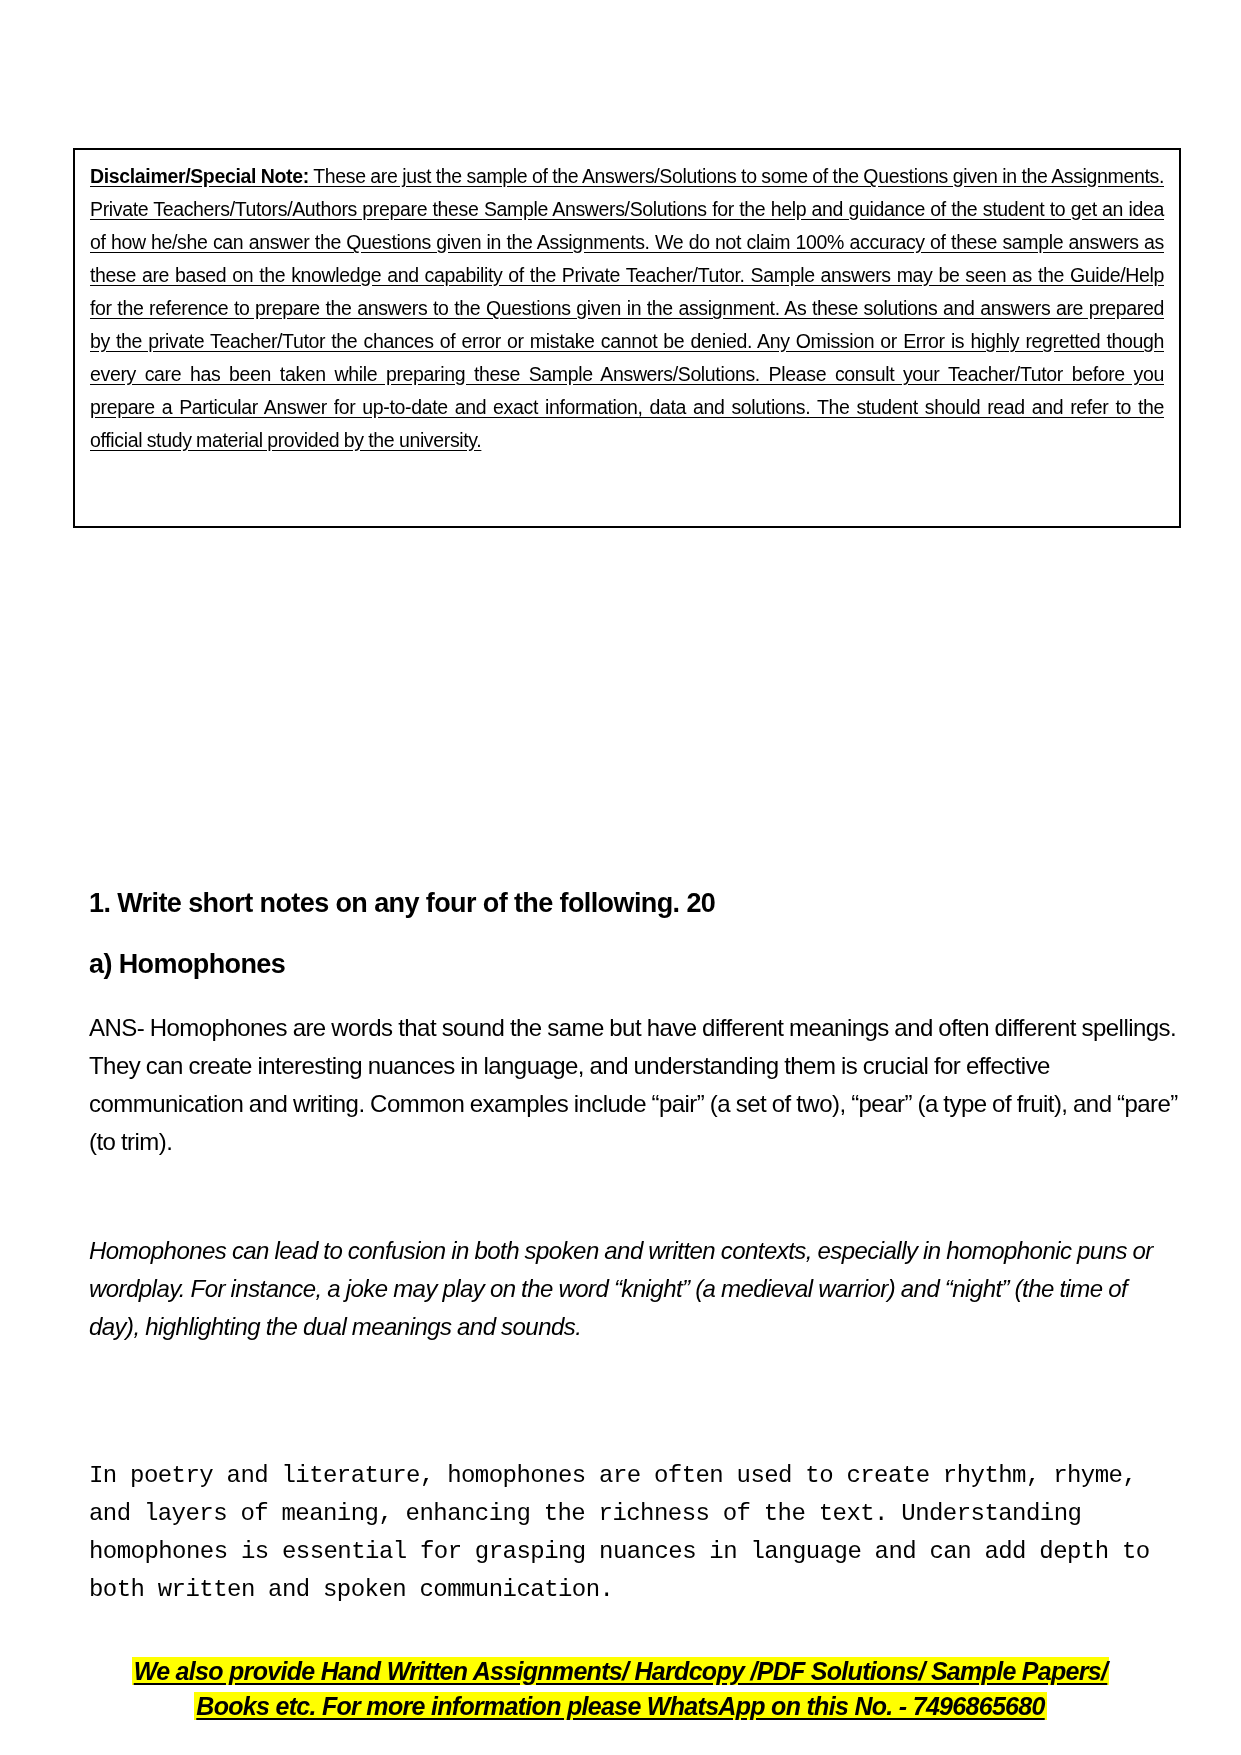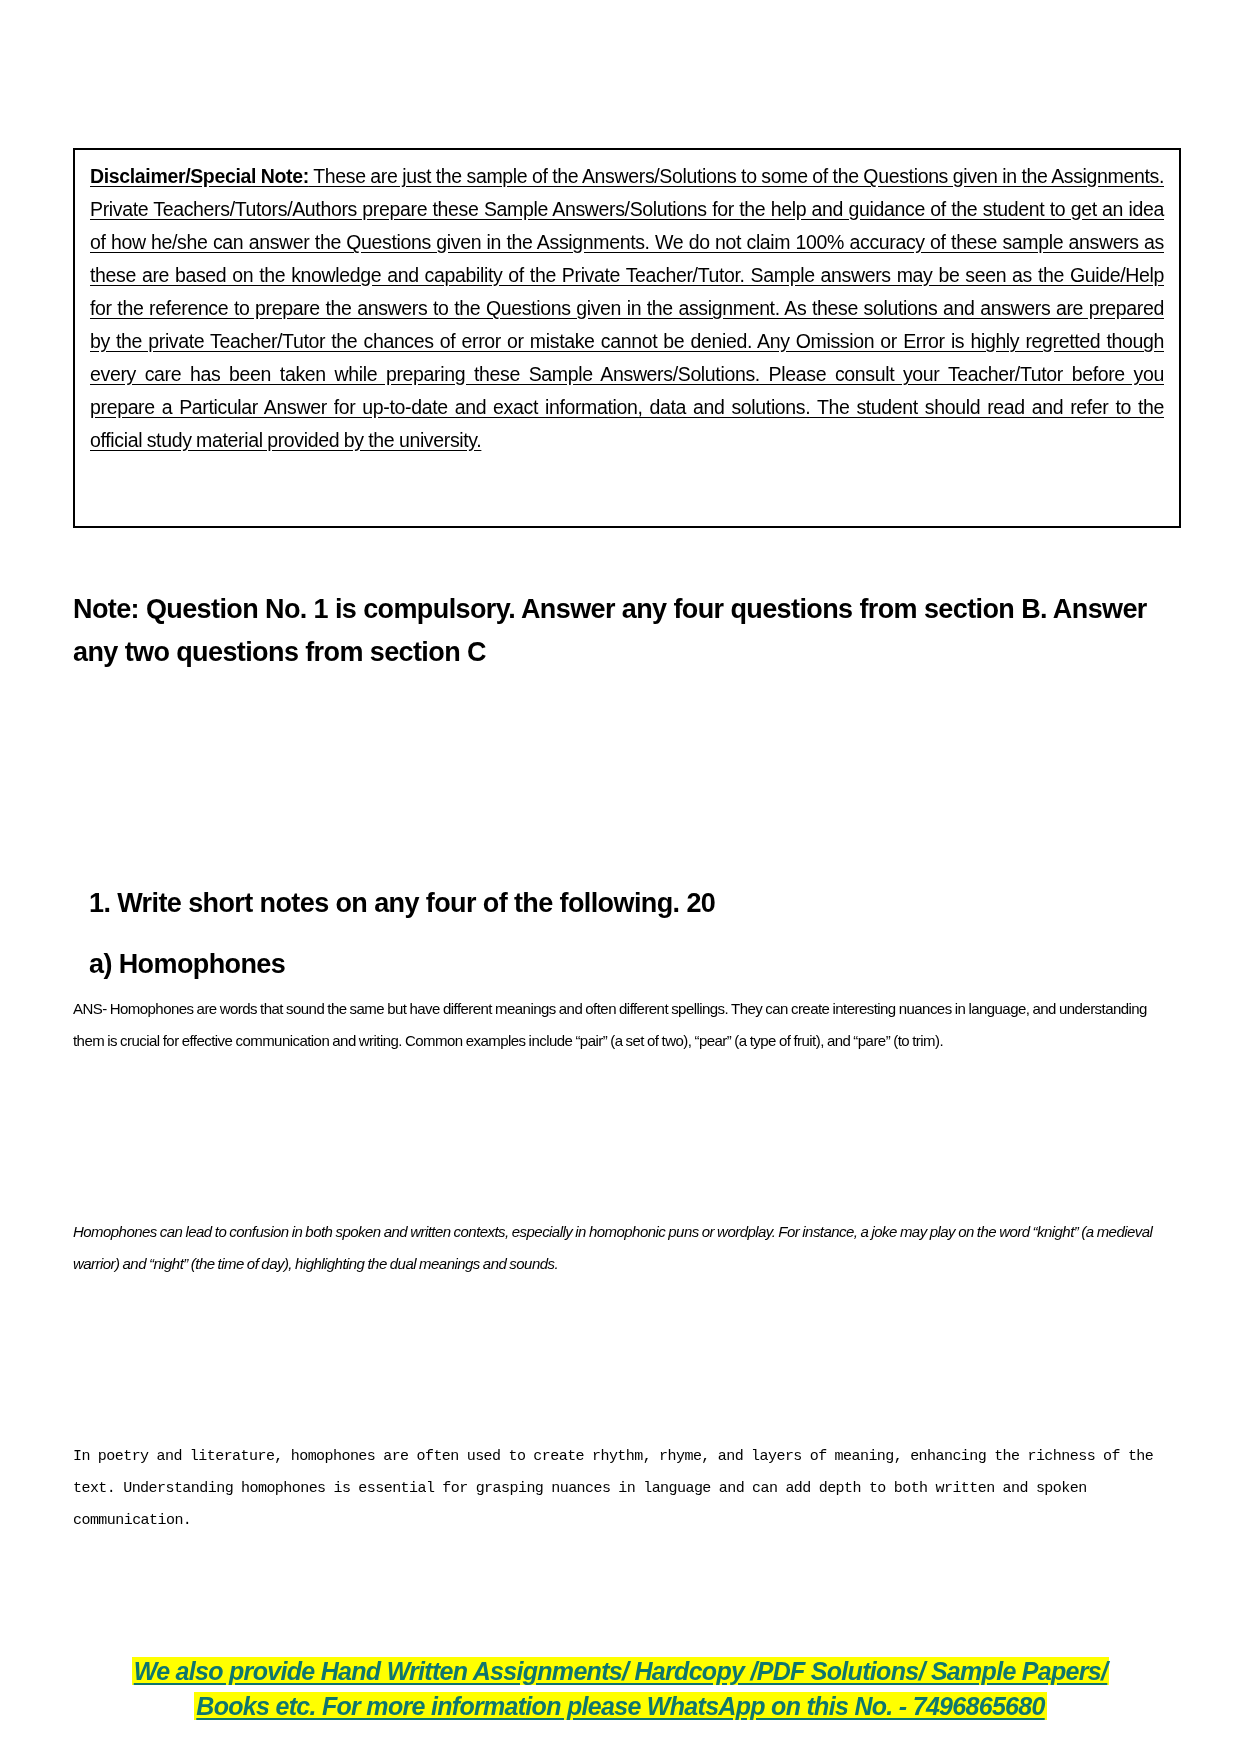--- a/index.html
+++ b/index.html
@@ -82,23 +82,23 @@
       top: 933px;
       font-size: 27px;
       font-weight: bold;
       margin: 16px;
       letter-spacing: -0.6px;
     }
     .para {
       position: absolute;
       left: 73px;
       width: 1090px;
-      font-size: 15px;
-      line-height: 32px;
-      margin: 0;
+      font-size: 24px;
+      line-height: 38px;
+      margin: 16px;
       letter-spacing: -0.55px;
       word-spacing: -0.5px;
     }
     .para-1 { top: 993px; }
     .para-2 { top: 1216px; font-style: italic; }
     .para-3 { top: 1441px; font-family: Liberation Mono, monospace; }
     .promo {
       position: absolute;
       left: 0;
       top: 1654px;
@@ -121,29 +121,28 @@
   </style>
 </head>
 <body>
 
 <div class="page">
 
   <div class="disclaimer-box">
     <p class="disclaimer-text"><span class="lead">Disclaimer/Special Note:</span><span> These are just the sample of the Answers/Solutions to some of the Questions given in the Assignments. Private Teachers/Tutors/Authors prepare these Sample Answers/Solutions for the help and guidance of the student to get an idea of how he/she can answer the Questions given in the Assignments. We do not claim 100% accuracy of these sample answers as these are based on the knowledge and capability of the Private Teacher/Tutor. Sample answers may be seen as the Guide/Help for the reference to prepare the answers to the Questions given in the assignment. As these solutions and answers are prepared by the private Teacher/Tutor the chances of error or mistake cannot be denied. Any Omission or Error is highly regretted though every care has been taken while preparing these Sample Answers/Solutions. Please consult your Teacher/Tutor before you prepare a Particular Answer for up-to-date and exact information, data and solutions. The student should read and refer to the official study material provided by the university.</span></p>
   </div>
 
-  <p class="note">Note: Question No. 1 is compulsory. Answer any four questions from section B. Answer any two questions from section C</p>
 
 
   <h3 class="question">1. Write short notes on any four of the following. 20</h3>
 
   <h3 class="subq">a) Homophones</h3>
 
   <p class="para para-1">ANS- Homophones are words that sound the same but have different meanings and often different spellings. They can create interesting nuances in language, and understanding them is crucial for effective communication and writing. Common examples include “pair” (a set of two), “pear” (a type of fruit), and “pare” (to trim).</p>
   <p class="para para-2">Homophones can lead to confusion in both spoken and written contexts, especially in homophonic puns or wordplay. For instance, a joke may play on the word “knight” (a medieval warrior) and “night” (the time of day), highlighting the dual meanings and sounds.</p>
   <p class="para para-3">In poetry and literature, homophones are often used to create rhythm, rhyme, and layers of meaning, enhancing the richness of the text. Understanding homophones is essential for grasping nuances in language and can add depth to both written and spoken communication.</p>
 
-  <div class="promo" style="color: #0f766e;">
+  <div class="promo" style="color: #000000;">
     <span style="background: rgb(255, 255, 0);">We also provide Hand Written Assignments/ Hardcopy /PDF Solutions/ Sample Papers/</span><br>
     <span style="background: rgb(255, 255, 0); text-align: center;">Books etc. For more information please WhatsApp on this No. - 7496865680</span>
   </div>
 
 </div>
 
 </body></html>

